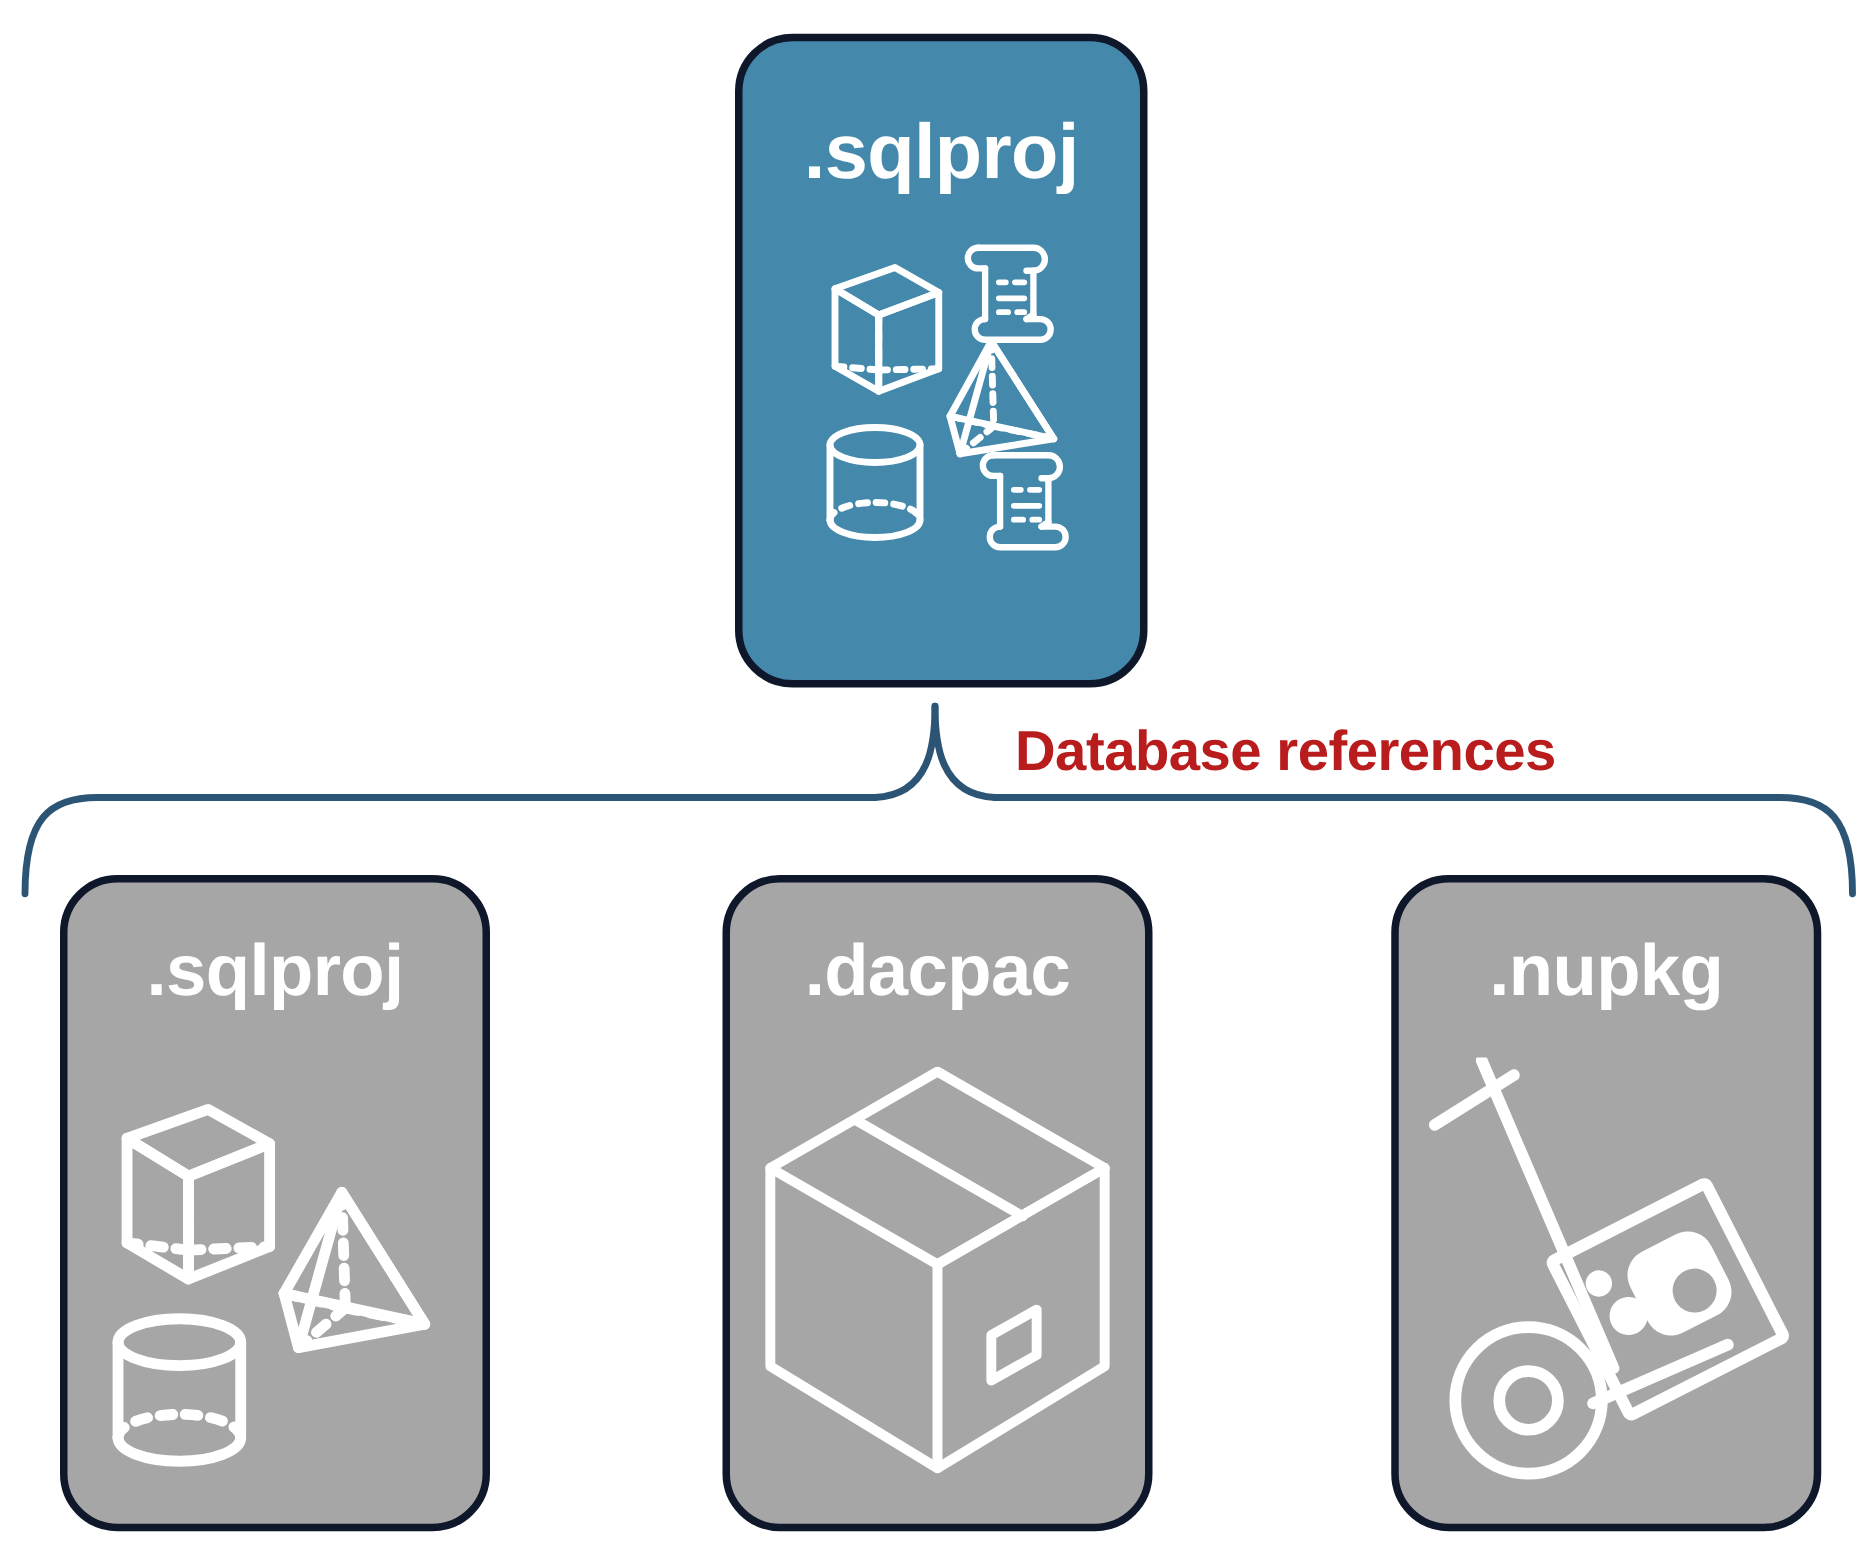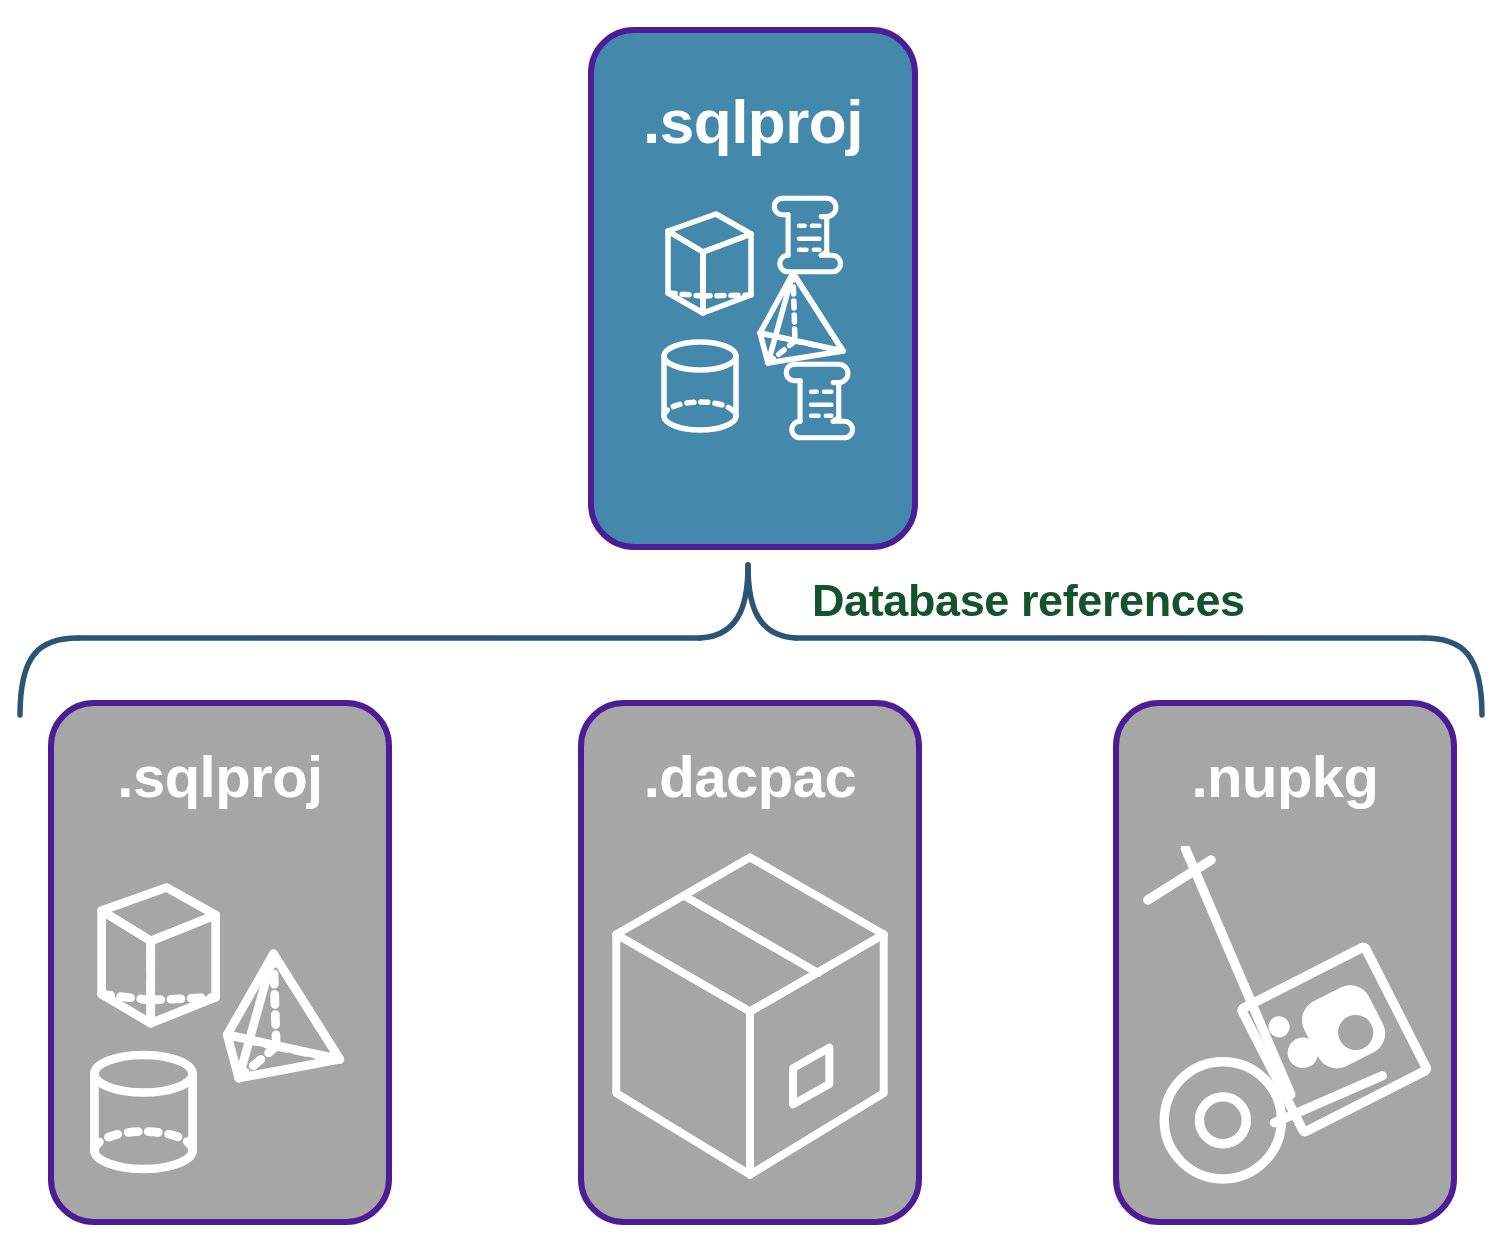--- a/index.html
+++ b/index.html
@@ -18,21 +18,21 @@
     position: absolute;
     left: 0; top: 0;
     width: 1500px;
     height: 1250px;
   }
 
   .card {
     position: absolute;
     box-sizing: border-box;
     border-radius: 46px;
-    border: 6px solid #4c1d95;
+    border: 6px solid #0f172a;
     display: block;
   }
   .card .card-title {
     position: absolute;
     left: 0;
     width: 100%;
     text-align: center;
     color: #ffffff;
     font-weight: bold;
     letter-spacing: -0.5px;
@@ -90,21 +90,21 @@
     width: 1500px;
     height: 180px;
     overflow: visible;
   }
 
   
   #brace-label {
     position: absolute;
     left: 812px;
     top: 578px;
-    color: #14532d;
+    color: #b91c1c;
     font-size: 45px;
     font-weight: bold;
     letter-spacing: -0.4px;
     white-space: nowrap;
     line-height: 1;
     text-align: right;
   }
 </style>
 </head>
 <body>

